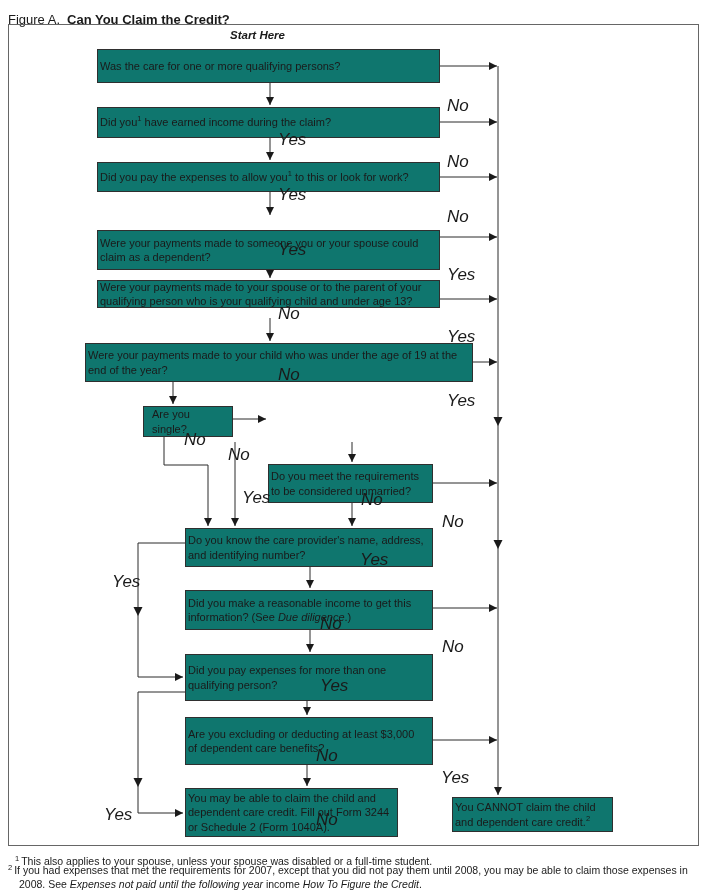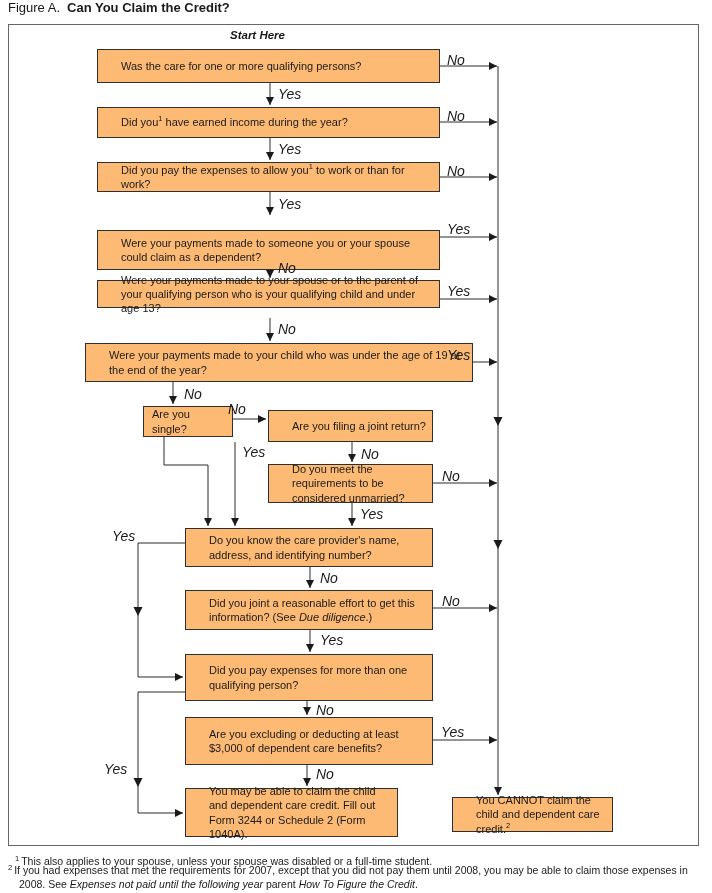--- a/index.html
+++ b/index.html
@@ -1,26 +1,26 @@
 <!DOCTYPE html>
 <html><head>
 <meta charset="utf-8">
 <style>
   html,body{margin:0;padding:0;background:#fff;}
   #page{position:relative;width:712px;height:893px;background:#fff;
         font-family:"Liberation Sans","DejaVu Sans",sans-serif;color:#1a1a1a;overflow:hidden;}
-  #title{position:absolute;left:8px;top:0;font-size:13px;}
+  #title{position:absolute;left:8px;top:12px;font-size:13px;}
   #title .bold{font-weight:bold;margin-left:7px;}
   #outer-border{position:absolute;left:8px;top:24px;width:689px;height:820px;
         border:1px solid #666;background:transparent;}
   #start-here{position:absolute;left:230px;top:29px;font-size:11.5px;font-weight:bold;font-style:italic;}
   svg.wires{position:absolute;left:0;top:0;width:712px;height:893px;pointer-events:none;}
-  .box{position:absolute;background:#fdba74;border:1px solid #2f2f2f;display:flex;align-items:center;
-       font-size:11px;line-height:1.3;padding:2px 6px 2px 23px;box-sizing:border-box;}
-  .lbl{position:absolute;font-size:14px;font-style:italic;white-space:nowrap;}
+  .box{position:absolute;background:#0f766e;border:1px solid #2f2f2f;display:flex;align-items:center;
+       font-size:11px;line-height:1.3;padding:2px 6px 2px 2px;box-sizing:border-box;}
+  .lbl{position:absolute;font-size:17px;font-style:italic;white-space:nowrap;margin-top:44px;}
   sup{font-size:7.5px;line-height:0;}
   .fn{position:absolute;left:8px;width:698px;font-size:10.5px;line-height:1.32;
       padding-left:11px;text-indent:-11px;box-sizing:border-box;}
   .fn sup{margin-right:2px;}
   .it{font-style:italic;}
 </style>
 </head>
 <body>
 
 <div id="page">
@@ -77,48 +77,45 @@
 
       <polyline points="185,692 138,692 138,813 183,813" marker-end="url(#arr)"></polyline>
       <polygon points="133.5,778 142.5,778 138,787" fill="#1a1a1a" stroke="none"></polygon>
     </g>
   </svg>
 
   <div class="box" style="left:97px;top:49px;width:343px;height:34px">
       <span>Was the care for one or more qualifying persons?</span>
     </div>
   <div class="box" style="left:97px;top:107px;width:343px;height:31px">
-      <span><span>Did you</span><sup>1</sup><span> have earned income during the year?</span></span>
+      <span><span>Did you</span><sup>1</sup><span> have earned income during the claim?</span></span>
     </div>
   <div class="box" style="left:97px;top:162px;width:343px;height:30px">
-      <span><span>Did you pay the expenses to allow you</span><sup>1</sup><span> to work or than for work?</span></span>
+      <span><span>Did you pay the expenses to allow you</span><sup>1</sup><span> to this or look for work?</span></span>
     </div>
   <div class="box" style="left:97px;top:230px;width:343px;height:40px">
       <span>Were your payments made to someone you or your spouse could claim as a dependent?</span>
     </div>
   <div class="box" style="left:97px;top:280px;width:343px;height:28px">
       <span>Were your payments made to your spouse or to the parent of your qualifying person who is your qualifying child and under age 13?</span>
     </div>
   <div class="box" style="left:85px;top:343px;width:388px;height:39px">
       <span>Were your payments made to your child who was under the age of 19 at the end of the year?</span>
     </div>
   <div class="box" style="left:143px;top:406px;width:90px;height:31px;padding-left:8px">
       <span>Are you single?</span>
     </div>
-  <div class="box" style="left:268px;top:410px;width:165px;height:32px">
-      <span>Are you filing a joint return?</span>
-    </div>
   <div class="box" style="left:268px;top:464px;width:165px;height:39px">
       <span>Do you meet the requirements to be considered unmarried?</span>
     </div>
   <div class="box" style="left:185px;top:528px;width:248px;height:39px">
       <span>Do you know the care provider's name, address, and identifying number?</span>
     </div>
   <div class="box" style="left:185px;top:590px;width:248px;height:40px">
-      <span><span>Did you joint a reasonable effort to get this information? (See </span><span class="it">Due diligence</span><span>.)</span></span>
+      <span><span>Did you make a reasonable income to get this information? (See </span><span class="it">Due diligence</span><span>.)</span></span>
     </div>
   <div class="box" style="left:185px;top:654px;width:248px;height:47px">
       <span>Did you pay expenses for more than one qualifying person?</span>
     </div>
   <div class="box" style="left:185px;top:717px;width:248px;height:48px">
       <span>Are you excluding or deducting at least $3,000 of dependent care benefits?</span>
     </div>
   <div class="box" style="left:185px;top:788px;width:213px;height:49px">
       <span>You may be able to claim the child and dependent care credit. Fill out Form 3244 or Schedule 2 (Form 1040A).</span>
     </div>
@@ -146,15 +143,15 @@
   <span class="lbl" style="left:112px;top:528px">Yes</span>
   <span class="lbl" style="left:320px;top:570px">No</span>
   <span class="lbl" style="left:442px;top:593px">No</span>
   <span class="lbl" style="left:320px;top:632px">Yes</span>
   <span class="lbl" style="left:316px;top:702px">No</span>
   <span class="lbl" style="left:441px;top:724px">Yes</span>
   <span class="lbl" style="left:316px;top:766px">No</span>
   <span class="lbl" style="left:104px;top:761px">Yes</span>
 
   <p class="fn" style="top:848px;margin:7px"><sup>1</sup><span>This also applies to your spouse, unless your spouse was disabled or a full-time student.</span></p>
-  <p class="fn" style="top:864px;margin:0"><sup>2</sup><span>If you had expenses that met the requirements for 2007, except that you did not pay them until 2008, you may be able to claim those expenses in 2008. See </span><span class="it">Expenses not paid until the following year</span><span> parent </span><span class="it">How To Figure the Credit</span><span>.</span></p>
+  <p class="fn" style="top:864px;margin:0"><sup>2</sup><span>If you had expenses that met the requirements for 2007, except that you did not pay them until 2008, you may be able to claim those expenses in 2008. See </span><span class="it">Expenses not paid until the following year</span><span> income </span><span class="it">How To Figure the Credit</span><span>.</span></p>
 
 </div>
 
 </body></html>

